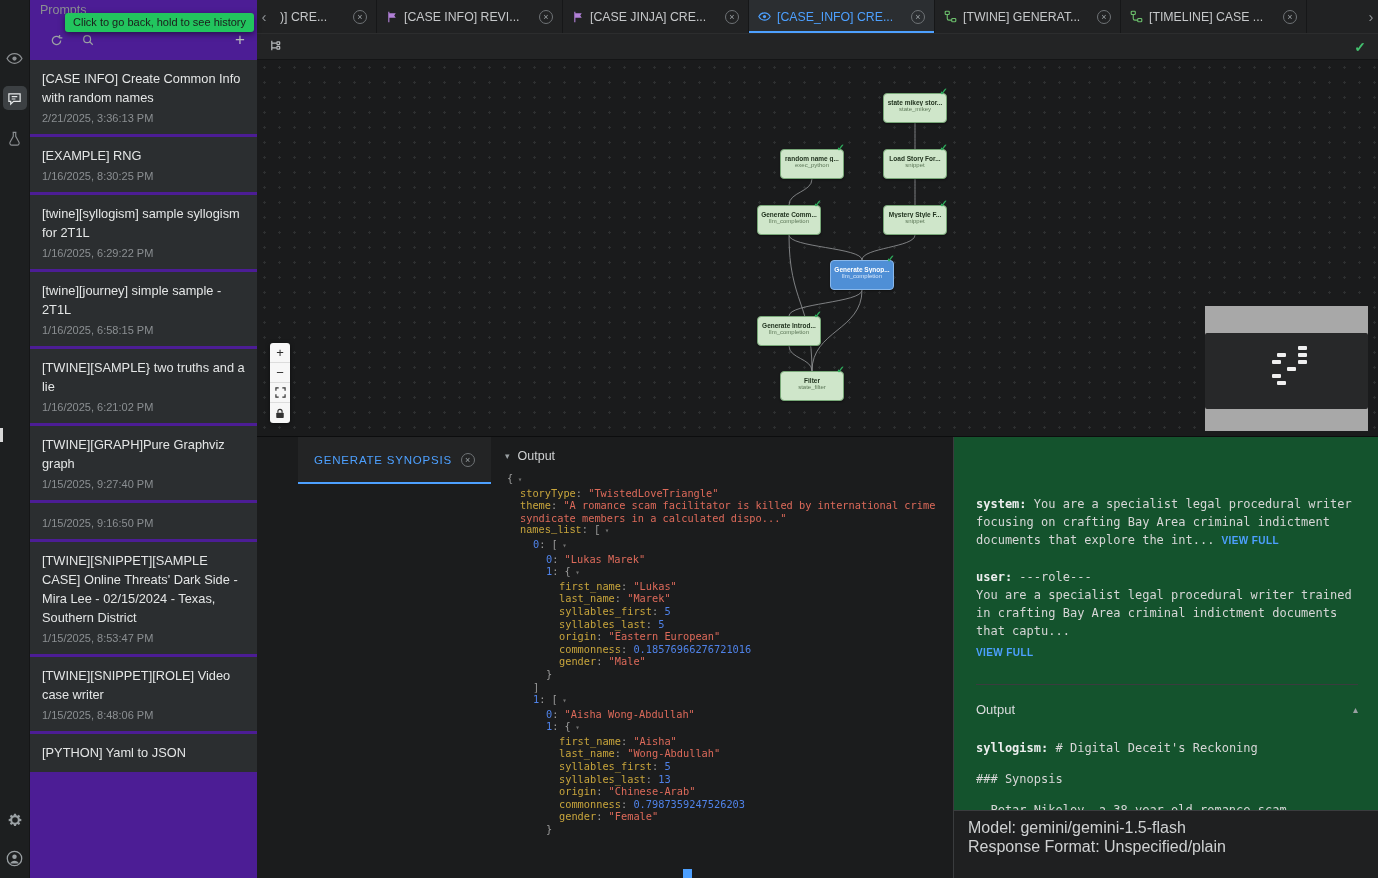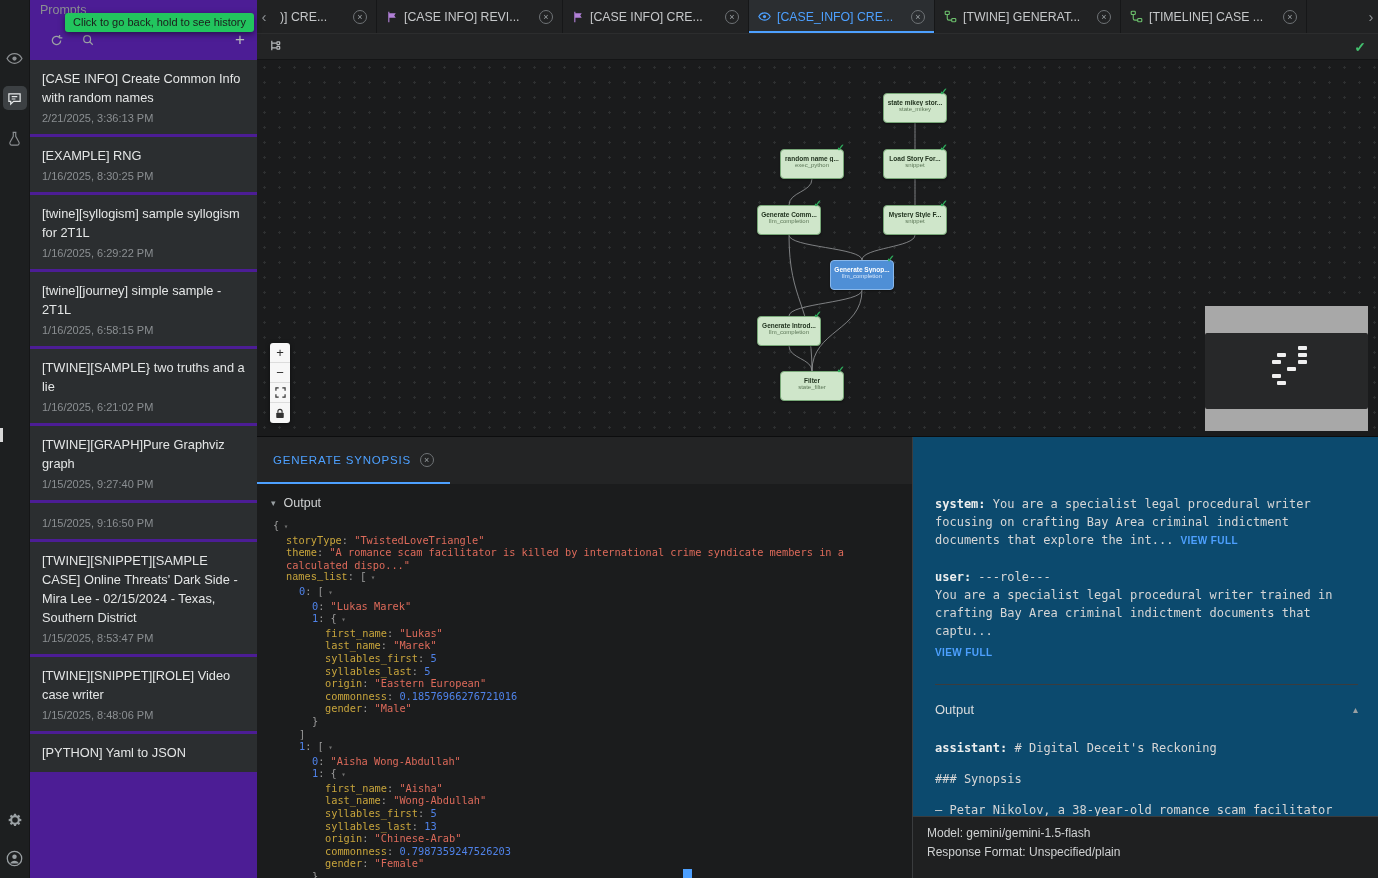--- a/index.html
+++ b/index.html
@@ -72,52 +72,52 @@
   .zc-btn { height:20px; display:flex; align-items:center; justify-content:center; color:#2b2b2b;
             font-size:13px; border-bottom:1px solid #dcdcdc; cursor:pointer; }
   .zc-btn:last-child { border-bottom:none; }
 
   .minimap { position:absolute; right:10px; bottom:5px; width:163px; height:125px; background:#a8a8a8; cursor:pointer; }
   .mm-band { position:absolute; left:0; right:0; top:27px; height:76px; background:#272829; border-radius:2px; }
   .mm-dot { position:absolute; width:9px; height:4px; background:#efefef; border-radius:1px; }
 
   
   .bottom { flex:1; display:flex; min-height:0; border-top:1px solid #0c0d0e; }
-  .bottom-left { width:656px; flex:none; display:flex; flex-direction:column; border-right:1px solid #3a3c3e; }
+  .bottom-left { width:656px; flex:none; display:flex; flex-direction:row; border-right:1px solid #3a3c3e;margin-left:41px; }
   .bl-tabs { height:47px; background:#232425; display:flex; align-items:stretch; flex:none; }
   .bl-tab { display:flex; align-items:center; gap:9px; padding:0 16px; color:#4da0ff; font-size:11.5px;
             letter-spacing:.8px; border-bottom:2px solid #4da0ff; cursor:pointer; }
   .bl-content { flex:1; background:#1b1c1d; overflow:hidden; padding-top:8px; }
   .output-header { display:flex; align-items:center; gap:8px; color:#cfd1d2; font-size:12.5px; padding:4px 12px 9px 14px; cursor:pointer; }
   .output-header .chev { color:#9aa0a3; font-size:9px; }
 
   #json-tree { font-family:"DejaVu Sans Mono", monospace; font-size:10.3px; line-height:12.6px;
                padding:0 10px 0 16px; color:#9b9b9b; }
   .jl { white-space:pre-wrap; }
   .tk-k { color:#c8a53c; }
   .tk-s { color:#dd6a5a; }
   .tk-n { color:#4f82e8; }
   .tk-p { color:#9b9b9b; }
   .tk-c { color:#6f6f6f; font-size:7.5px; }
 
   
-  .bottom-right { flex:1; position:relative; background:#0c4a6e; padding:58px 20px 0 22px;
+  .bottom-right { flex:1; position:relative; background:#14532d; padding:58px 20px 0 22px;
                   font-family:"DejaVu Sans Mono", monospace; font-size:12px; color:#d6d6d6; line-height:18px; overflow:hidden; }
   .msg { margin-bottom:18px; }
   .role { font-weight:bold; color:#eceeee; }
   .viewfull { color:#4da0ff; font-size:10px; font-weight:bold; letter-spacing:.4px;
               font-family:"Liberation Sans", sans-serif; cursor:pointer; }
   .viewfull.inline { margin-left:7px; }
   .viewfull.block { display:block; margin-top:4px; }
   .out-sec { display:flex; justify-content:space-between; align-items:center; font-family:"Liberation Sans", sans-serif;
              font-size:13px; color:#dadcdd; border-top:1px solid #3a3c3e; padding-top:16px; margin:22px 0 20px; }
   .out-sec .caret-up { color:#9aa0a3; font-size:10px; cursor:pointer; }
   .aline { margin-bottom:13px; }
   .model-info { position:absolute; left:0; right:0; bottom:0; background:#1f2021; border-top:1px solid #3a3c3e;
-                padding:7px 14px 16px; font-family:"Liberation Sans", sans-serif; font-size:12px; color:#cfd1d2; line-height:19px; }
+                padding:7px 14px 22px; font-family:"Liberation Sans", sans-serif; font-size:16px; color:#cfd1d2; line-height:19px; }
 
   
   .resize-dot { position:absolute; left:683px; top:869px; width:9px; height:9px; background:#4da0ff; z-index:70; }
   .edge-notch { position:absolute; left:0; top:428px; width:3px; height:14px; background:#d8d8d8; z-index:70; }
 </style>
 </head>
 <body>
 
 <div class="app">
 
@@ -234,21 +234,21 @@
             </span>
             <span class="tab-label">[CASE INFO] REVI...</span>
             <span class="closex">×</span>
           </div>
           <div class="tab">
             <span class="tab-icon">
               <svg width="12" height="12" viewBox="0 0 16 16">
                 <path fill="#b180d7" d="M3 1v14h1.5V9H13l-2-3 2-3H4.5V1z"></path>
               </svg>
             </span>
-            <span class="tab-label">[CASE INFO] CRE...</span>
+            <span class="tab-label">[CASE JINJA] CRE...</span>
             <span class="closex">×</span>
           </div>
           <div class="tab active">
             <span class="tab-icon">
               <svg width="13" height="13" viewBox="0 0 16 16">
                 <path fill="none" stroke="#4da0ff" stroke-width="1.4" d="M1 8s2.5-4.5 7-4.5S15 8 15 8s-2.5 4.5-7 4.5S1 8 1 8z"></path>
                 <circle cx="8" cy="8" r="2" fill="#4da0ff"></circle>
               </svg>
             </span>
             <span class="tab-label">[CASE_INFO] CRE...</span>
@@ -430,21 +430,21 @@
       <div class="bottom-right">
         <div id="messages">
             <div class="msg"><span class="role">system: </span><span>You are a specialist legal procedural writer focusing on crafting Bay Area criminal indictment documents that explore the int...</span><span class="viewfull inline">VIEW FULL</span></div>
             <div class="msg"><span class="role">user: </span><span>---role---</span><br><span>You are a specialist legal procedural writer trained in crafting Bay Area criminal indictment documents that captu...</span><span class="viewfull block">VIEW FULL</span></div>
           </div>
         <div class="out-sec">
           <span>Output</span>
           <span class="caret-up">▴</span>
         </div>
         <div id="assistant">
-            <div class="aline"><span class="role">assistant: </span><span># Digital Deceit's Reckoning</span></div>
+            <div class="aline"><span class="role">syllogism: </span><span># Digital Deceit's Reckoning</span></div>
             <div class="aline"><span>### Synopsis</span></div>
             <div class="aline"><span>— Petar Nikolov, a 38-year-old romance scam facilitator operating from a co-worki...</span><span class="viewfull inline">VIEW FULL</span></div>
           </div>
         <div class="model-info">
           <div>Model: gemini/gemini-1.5-flash</div>
           <div>Response Format: Unspecified/plain</div>
         </div>
       </div>
 
     </div>

